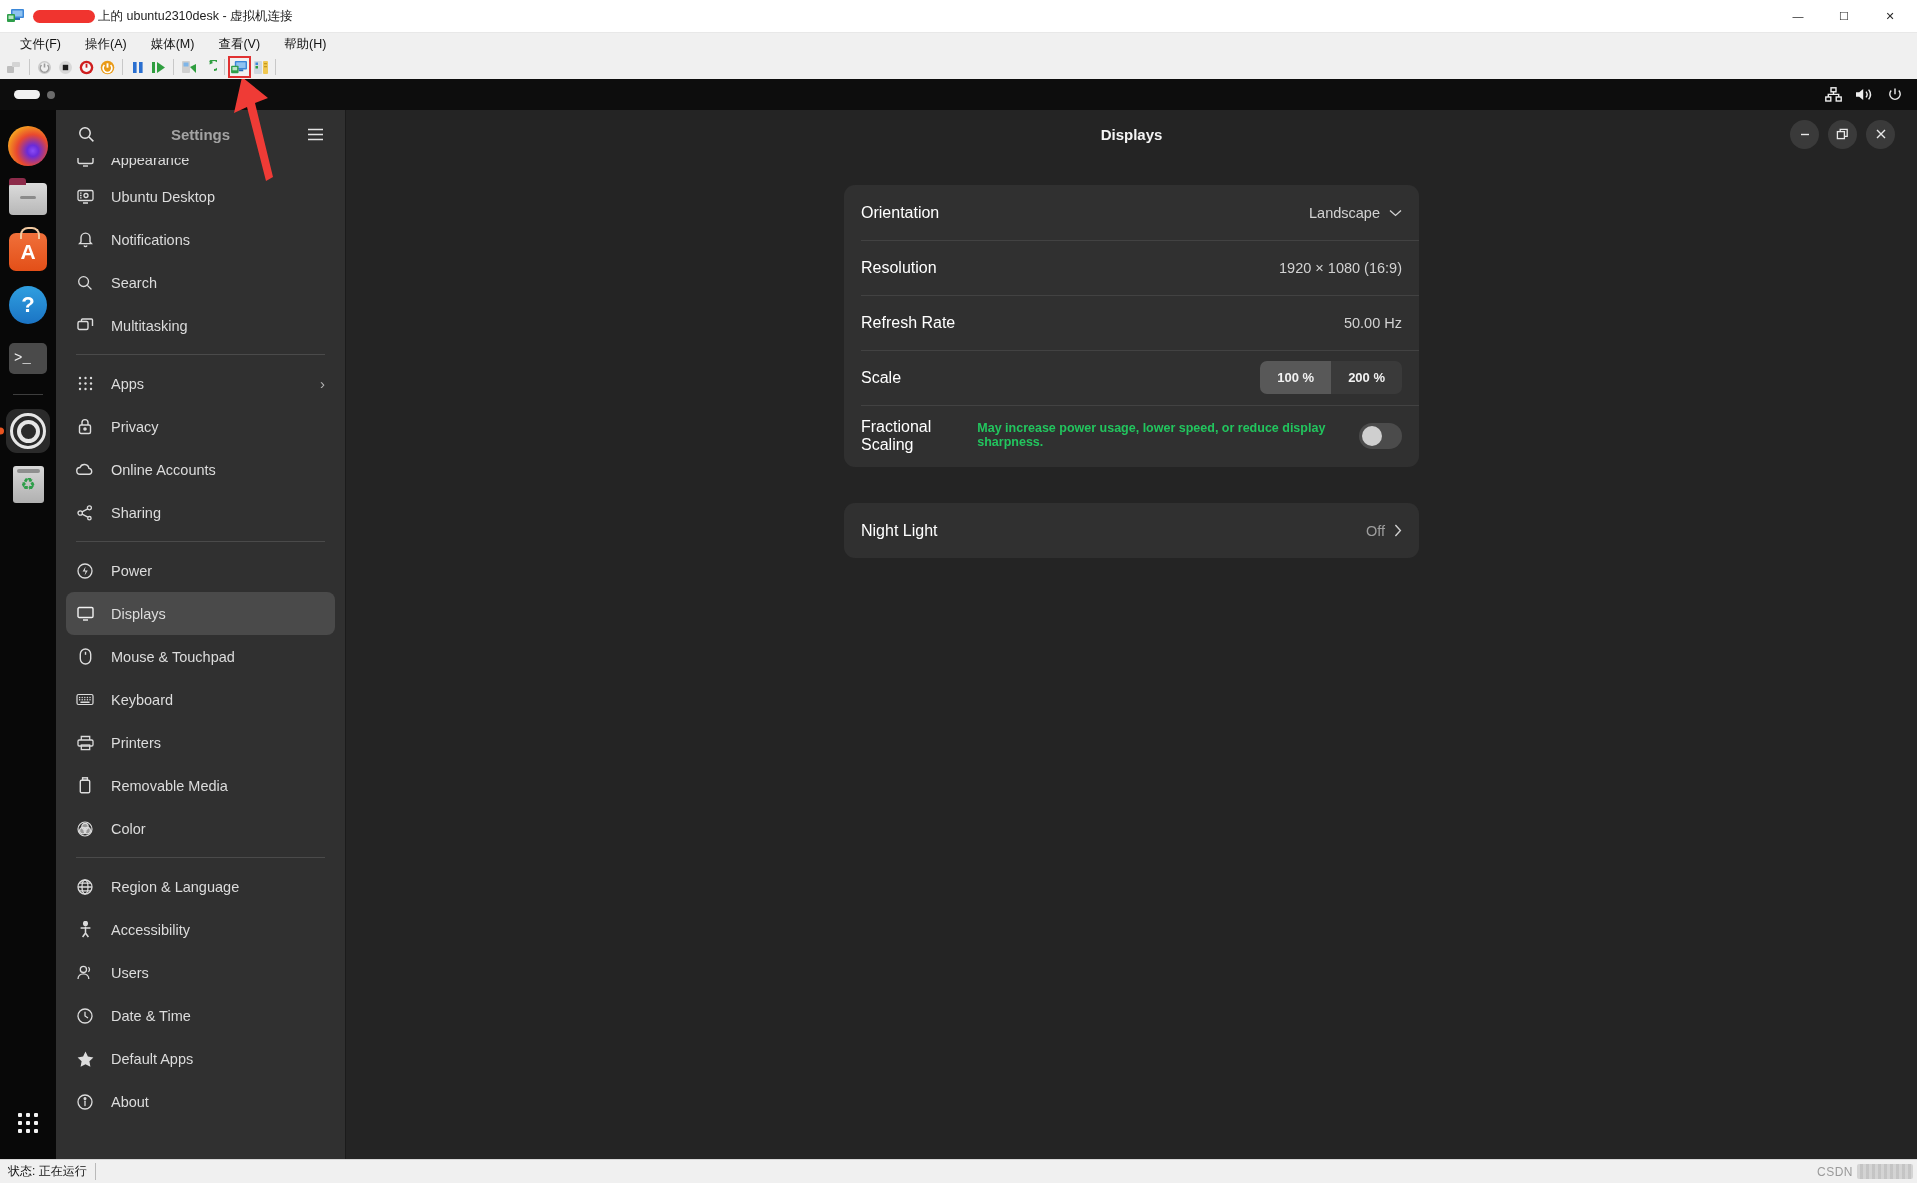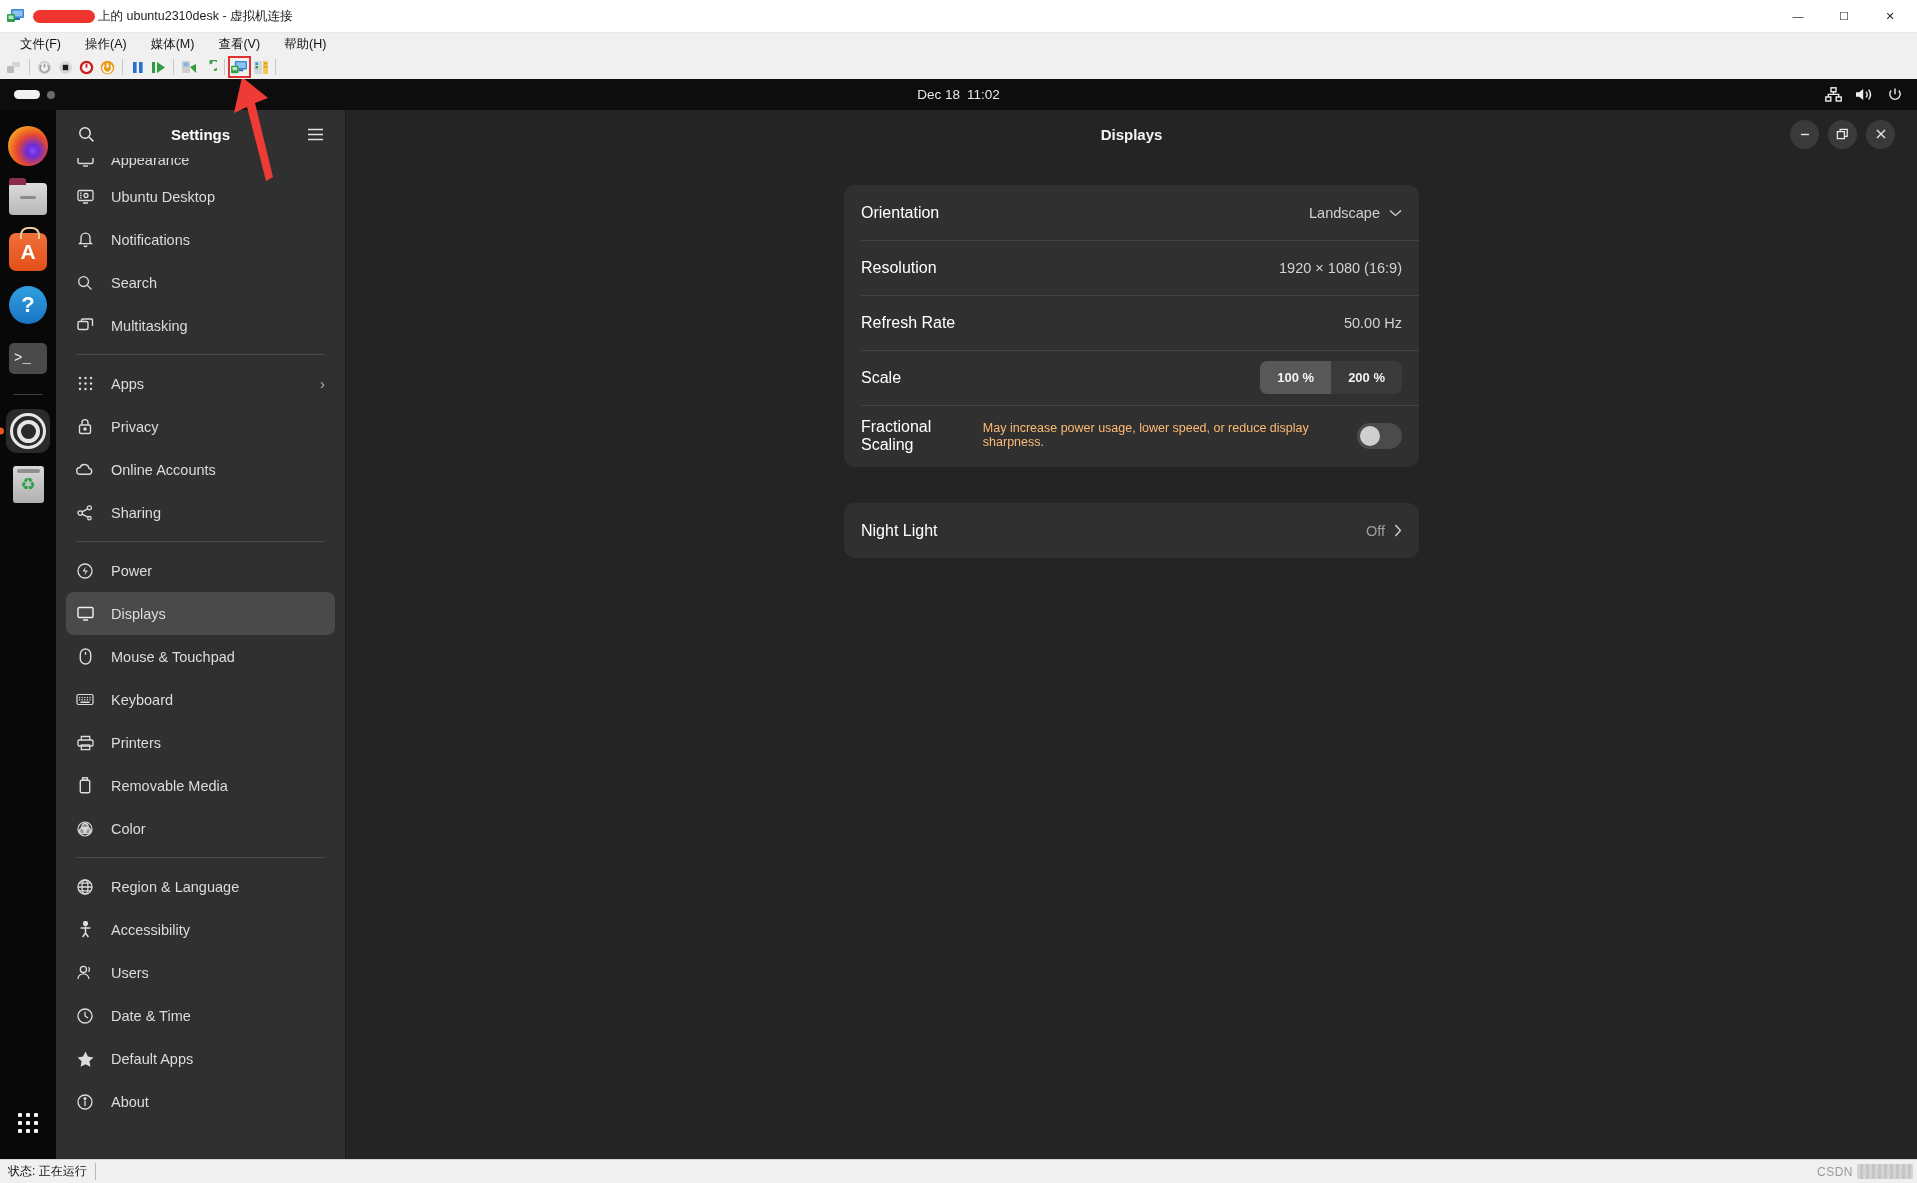--- a/index.html
+++ b/index.html
@@ -96,21 +96,21 @@
   .trash-icon { width: 31px; height: 37px; border-radius: 3px; background: linear-gradient(#d8d8d8,#b0b0b0); position: relative; display:flex;align-items:center;justify-content:center; color: #2e9e4a; font-size: 17px; }
   .trash-icon::before { content:''; position:absolute; top: 3px; left: 4px; width: 23px; height: 4px; background: #8f8f8f; border-radius: 2px; }
 
   
   .settings-win {
     position: absolute; left: 56px; top: 31px; right: 0; bottom: 0;
     background: #242424; display: flex; overflow: hidden;
   }
   .sb { width: 290px; background: #303030; display: flex; flex-direction: column; flex: 0 0 290px; border-right: 1px solid #1b1b1b; }
   .sb-head { height: 48px; display: flex; align-items: center; padding: 0 14px; flex: 0 0 48px; position: relative; }
-  .sb-title { position: absolute; left: 0; right: 0; text-align: center; font-size: 15px; font-weight: bold; color: #ffffff; pointer-events: none; }
+  .sb-title { position: absolute; left: 0; right: 0; text-align: center; font-size: 15px; font-weight: bold; color: #a3a3a3; pointer-events: none; }
   .icon-btn { width: 32px; height: 32px; display: flex; align-items: center; justify-content: center; border-radius: 7px; color: #e3e3e3; }
   .sb-burger { margin-left: auto; position: relative; z-index: 2; }
   .sb-list { flex: 1 1 auto; overflow: hidden; padding: 0 10px; }
   .sb-row { height: 43px; display: flex; align-items: center; gap: 17px; padding: 0 10px; border-radius: 8px; color: #dcdcdc; font-size: 14.5px; }
   .sb-row.sel { background: #4a4a4a; }
   .sb-row .ico { width: 18px; display: flex; align-items: center; justify-content: center; flex: 0 0 18px; color: #dcdcdc; }
   .sb-row .chev { margin-left: auto; color: #b4b4b4; font-size: 15px; }
   .sb-group-sep { height: 1px; background: rgba(255,255,255,.13); margin: 7px 10px; }
 
   .main { flex: 1 1 auto; display: flex; flex-direction: column; background: #242424; }
@@ -119,21 +119,21 @@
   .win-ctrls { margin-left: auto; display: flex; gap: 9px; align-items: center; padding-right: 12px; z-index: 2; }
   .wbtn { width: 29px; height: 29px; border-radius: 50%; background: #3a3a3a; display: flex; align-items: center; justify-content: center; color: #e8e8e8; }
 
   .main-body { flex: 1 1 auto; overflow: hidden; display: flex; flex-direction: column; align-items: center; padding-top: 27px; }
   .card { width: 575px; background: #303030; border-radius: 11px; overflow: hidden; }
   .card + .card { margin-top: 36px; }
   .row { display: flex; align-items: center; padding: 0 17px; min-height: 55px; position: relative; }
   .row + .row::before { content: ''; position: absolute; top: 0; left: 17px; right: 0; height: 1px; background: rgba(255,255,255,.09); }
   .row-label { font-size: 16px; color: #ffffff; }
   .row-val { margin-left: auto; font-size: 14.5px; color: #d2d2d2; display: flex; align-items: center; gap: 9px; }
-  .row-sub { font-size: 12.5px; color: #fdba74; margin-top: 3px; }
+  .row-sub { font-size: 12.5px; color: #22c55e; margin-top: 3px; font-weight: bold; }
   .row-stack { display: flex; flex-direction: row; justify-content: center; }
   .dim { color: #9d9d9d; }
 
   .seg { display: flex; border-radius: 7px; overflow: hidden; margin-left: auto; }
   .seg button { border: 0; font-family: inherit; font-size: 13px; font-weight: bold; color: #f2f2f2;
     background: #3a3a3a; padding: 9px 17px; }
   .seg button.on { background: #585858; }
 
   .toggle { margin-left: auto; width: 47px; height: 26px; border-radius: 13px; background: #4b4b4b; position: relative; }
   .toggle .knob { position: absolute; top: 3px; left: 3px; width: 20px; height: 20px; border-radius: 50%; background: #cfcfcf; }
@@ -261,23 +261,20 @@
     <div class="tb-sep"></div>
   </div>
 
   <div class="vm-viewport">
     <div class="ubuntu">
 
       <div class="top-bar">
         <div class="workspace-ind">
           <span class="ws-pill"></span>
           <span class="ws-dot"></span>
-        </div>
-        <div class="clock">
-          <span>Dec 18</span><span class="sep"></span><span>11:02</span>
         </div>
         <div class="tray">
           <span>
             <svg width="17" height="15" viewBox="0 0 17 15" fill="none" stroke="#eee" stroke-width="1.4">
               <rect x="6" y="0.8" width="5" height="4"></rect>
                 <rect x="0.8" y="10" width="5" height="4"></rect>
                 <rect x="11.2" y="10" width="5" height="4"></rect>
               <path d="M8.5 4.8v2.6M3.3 10V7.4h10.4V10"></path>
             </svg>
           </span>

